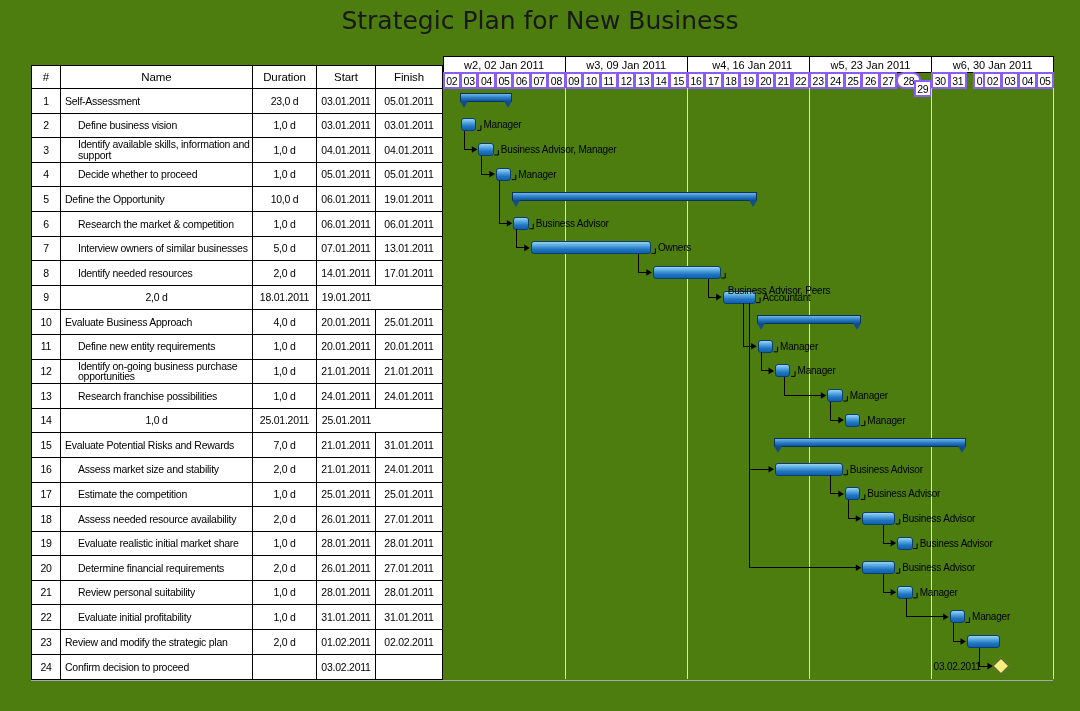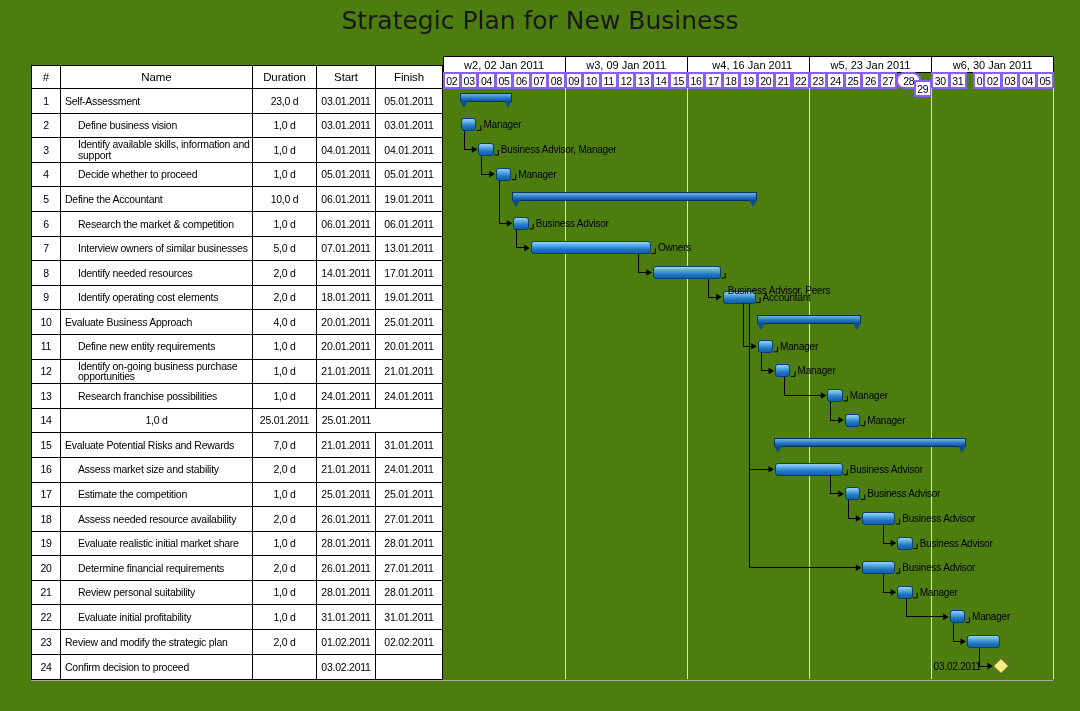--- a/index.html
+++ b/index.html
@@ -84,21 +84,21 @@
         </div>
         <div class="t-row">
           <div class="t-cell c-num">4</div>
           <div class="t-cell c-name indent">Decide whether to proceed</div>
           <div class="t-cell c-dur">1,0 d</div>
           <div class="t-cell c-start">05.01.2011</div>
           <div class="t-cell c-fin">05.01.2011</div>
         </div>
         <div class="t-row">
           <div class="t-cell c-num">5</div>
-          <div class="t-cell c-name">Define the Accountant</div>
+          <div class="t-cell c-name">Define the Opportunity</div>
           <div class="t-cell c-dur">10,0 d</div>
           <div class="t-cell c-start">06.01.2011</div>
           <div class="t-cell c-fin">19.01.2011</div>
         </div>
         <div class="t-row">
           <div class="t-cell c-num">6</div>
           <div class="t-cell c-name indent">Research the market &amp; competition</div>
           <div class="t-cell c-dur">1,0 d</div>
           <div class="t-cell c-start">06.01.2011</div>
           <div class="t-cell c-fin">06.01.2011</div>
@@ -112,21 +112,20 @@
         </div>
         <div class="t-row">
           <div class="t-cell c-num">8</div>
           <div class="t-cell c-name indent">Identify needed resources</div>
           <div class="t-cell c-dur">2,0 d</div>
           <div class="t-cell c-start">14.01.2011</div>
           <div class="t-cell c-fin">17.01.2011</div>
         </div>
         <div class="t-row">
           <div class="t-cell c-num">9</div>
-          <div class="t-cell c-name indent">Identify operating cost elements</div>
           <div class="t-cell c-dur">2,0 d</div>
           <div class="t-cell c-start">18.01.2011</div>
           <div class="t-cell c-fin">19.01.2011</div>
         </div>
         <div class="t-row">
           <div class="t-cell c-num">10</div>
           <div class="t-cell c-name">Evaluate Business Approach</div>
           <div class="t-cell c-dur">4,0 d</div>
           <div class="t-cell c-start">20.01.2011</div>
           <div class="t-cell c-fin">25.01.2011</div>

